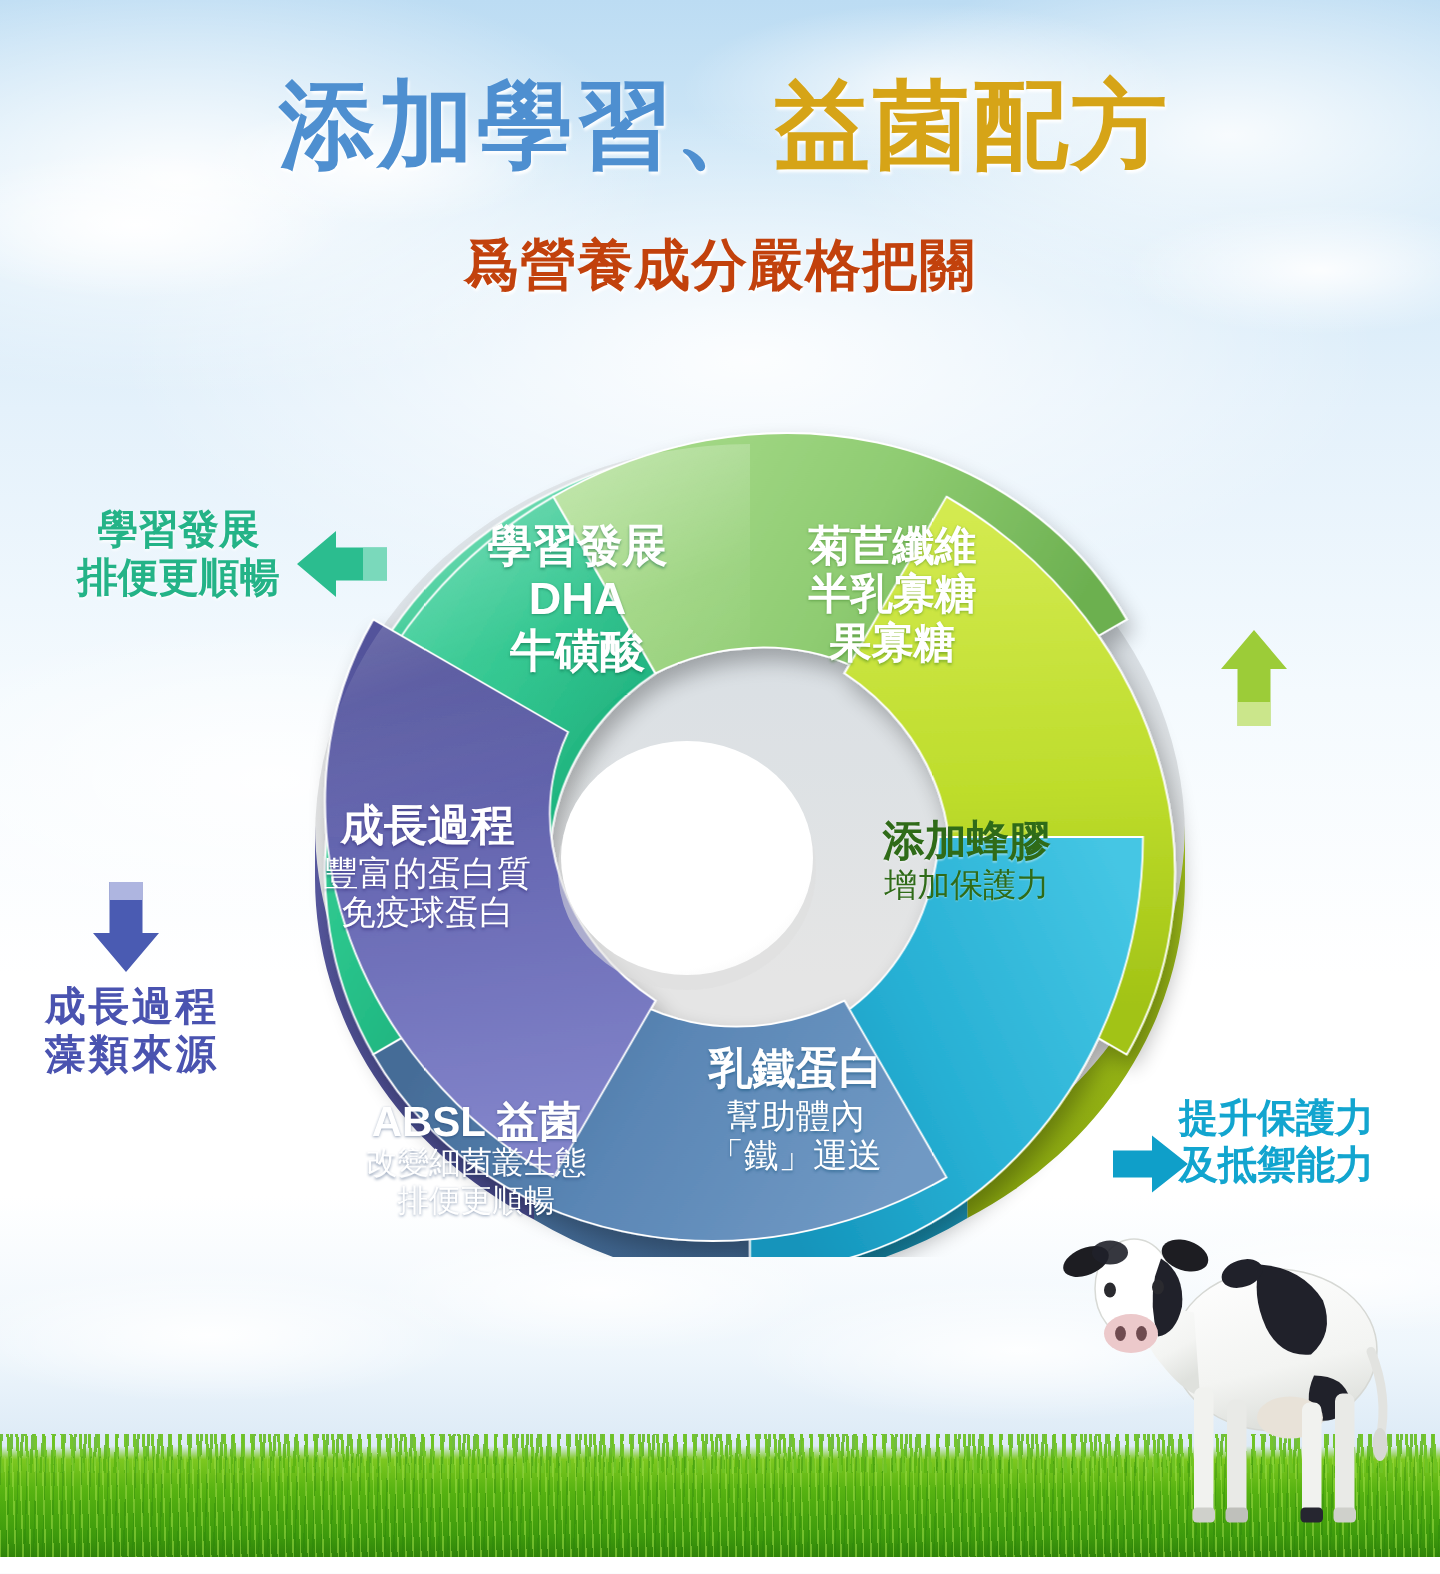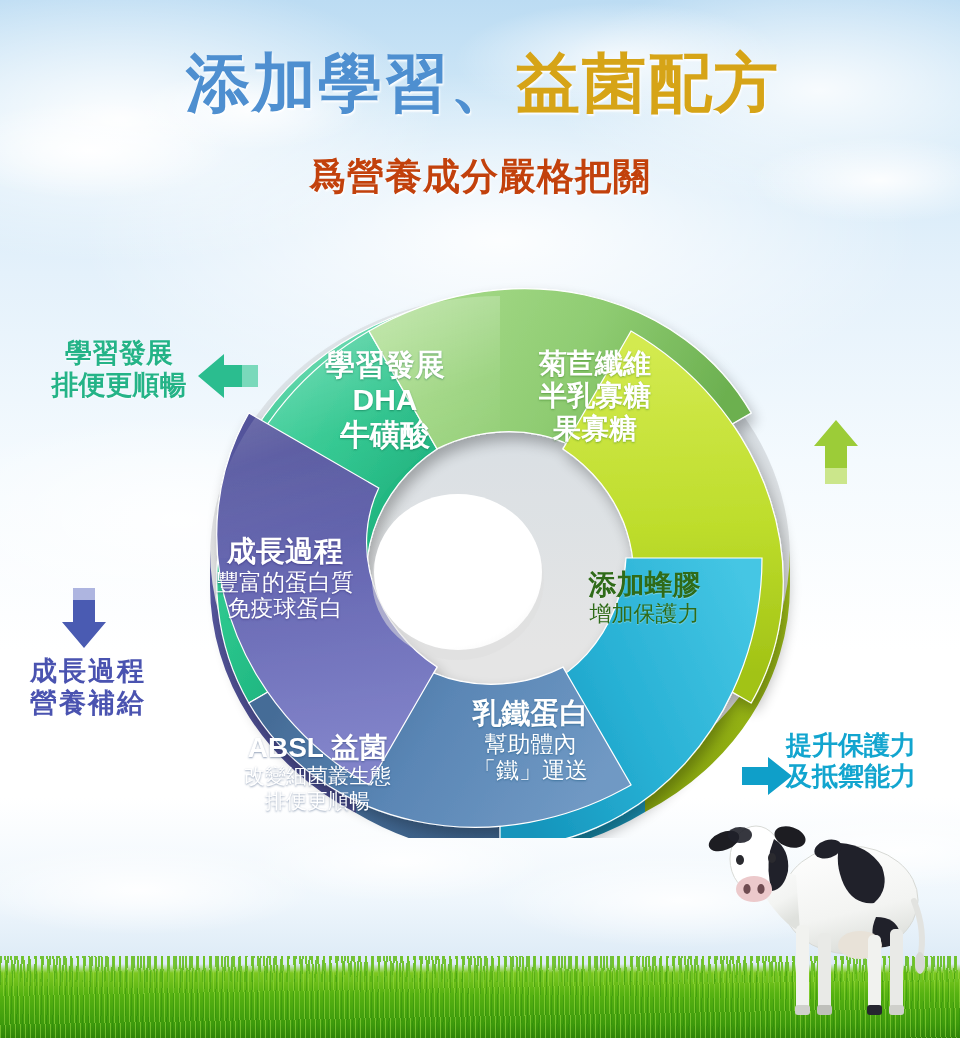--- a/index.html
+++ b/index.html
@@ -160,21 +160,21 @@
                  text-shadow: 0 1px 2px rgba(0,90,60,0.45); }
   #label-dha .lead { font-size: 30px; }
   #label-dha .sub  { font-size: 30px; font-weight: bold; }
 
   #label-fiber { left: 500px; top: 348px; width: 190px; color:#ffffff;
                  text-shadow: 0 1px 2px rgba(40,110,20,0.45); }
   #label-fiber .lead { font-size: 28px; }
   #label-fiber .sub  { font-size: 28px; font-weight: bold; }
 
   #label-propolis { left: 552px; top: 545px; width: 185px; color:#2f6b18;
-                 text-shadow: 0 1px 1px rgba(255,255,255,0.35); margin-top: 24px; }
+                 text-shadow: 0 1px 1px rgba(255,255,255,0.35); }
   #label-propolis .lead { font-size: 28px; }
   #label-propolis .sub  { font-size: 22px; }
 
   #label-lactoferrin { left: 438px; top: 697px; width: 185px; color:#ffffff;
                  text-shadow: 0 1px 2px rgba(0,70,110,0.45); }
   #label-lactoferrin .lead { font-size: 29px; }
   #label-lactoferrin .sub  { font-size: 23px; }
 
   #label-absl  { left: 200px; top: 707px; width: 235px; color:#ffffff;
                  text-shadow: 0 1px 2px rgba(20,50,100,0.45); margin-top: 25px; }
@@ -405,21 +405,21 @@
     <rect x="44" y="13" width="16" height="22" fill="#8fe0c6" opacity="0.8"></rect>
   </svg>
 
   <svg class="arrow" style="left:812px; top:420px;" width="48" height="66">
     <polygon points="24,0 46,26 35,26 35,64 13,64 13,26 2,26" fill="#9ccc38"></polygon>
     <rect x="13" y="48" width="22" height="16" fill="#d3ea9a" opacity="0.85"></rect>
   </svg>
 
   <div class="callout" id="callout-growth">
     <span>成長過程</span>
-    <span>營養補給</span>
+    <span>藻類來源</span>
   </div>
   <svg class="arrow" style="left:60px; top:588px;" width="48" height="62">
     <polygon points="24,60 46,34 35,34 35,0 13,0 13,34 2,34" fill="#4a5bb2"></polygon>
     <rect x="13" y="0" width="22" height="12" fill="#b9bfe4" opacity="0.9"></rect>
   </svg>
 
   <div class="callout" id="callout-protect">
     <span>提升保護力</span>
     <span>及抵禦能力</span>
   </div>

